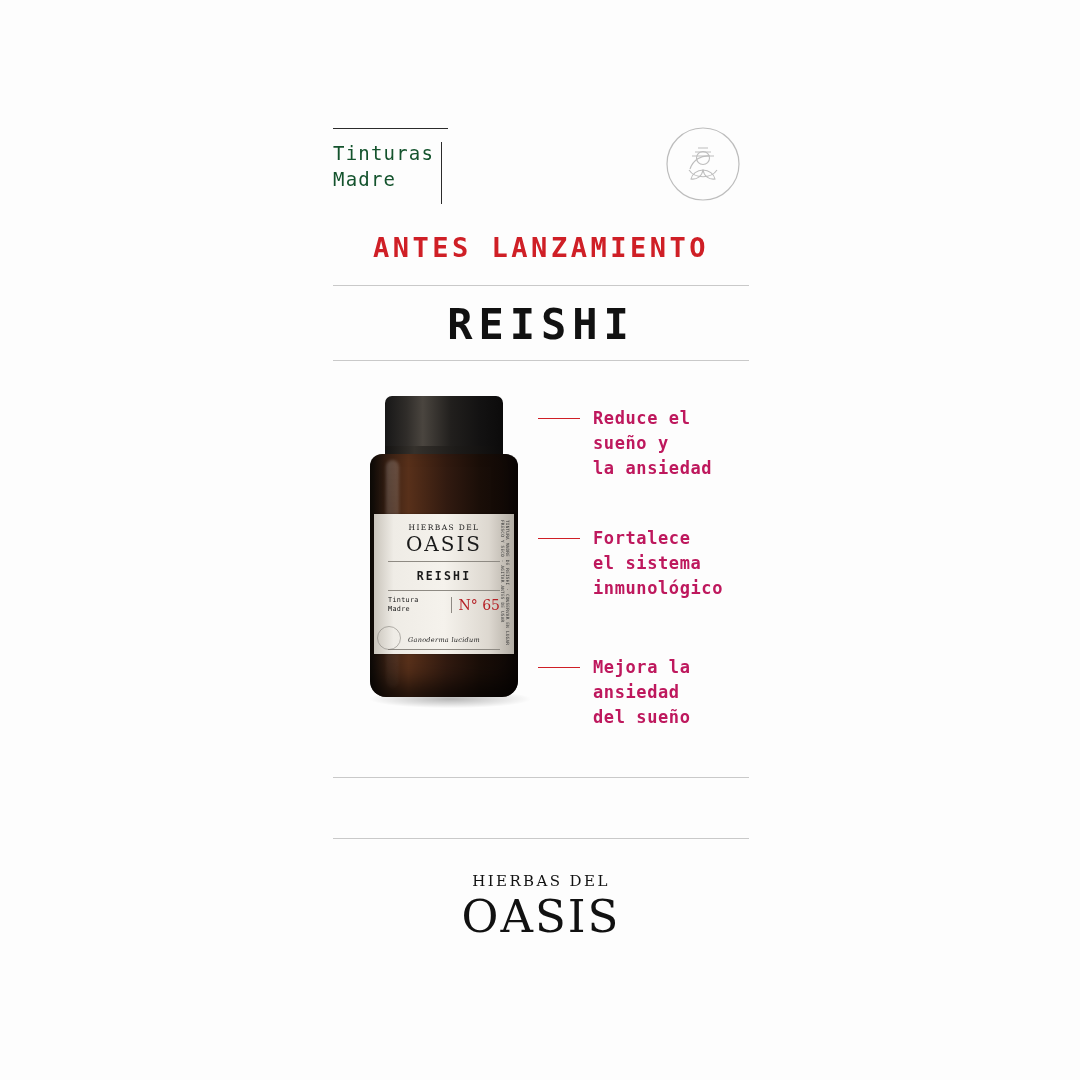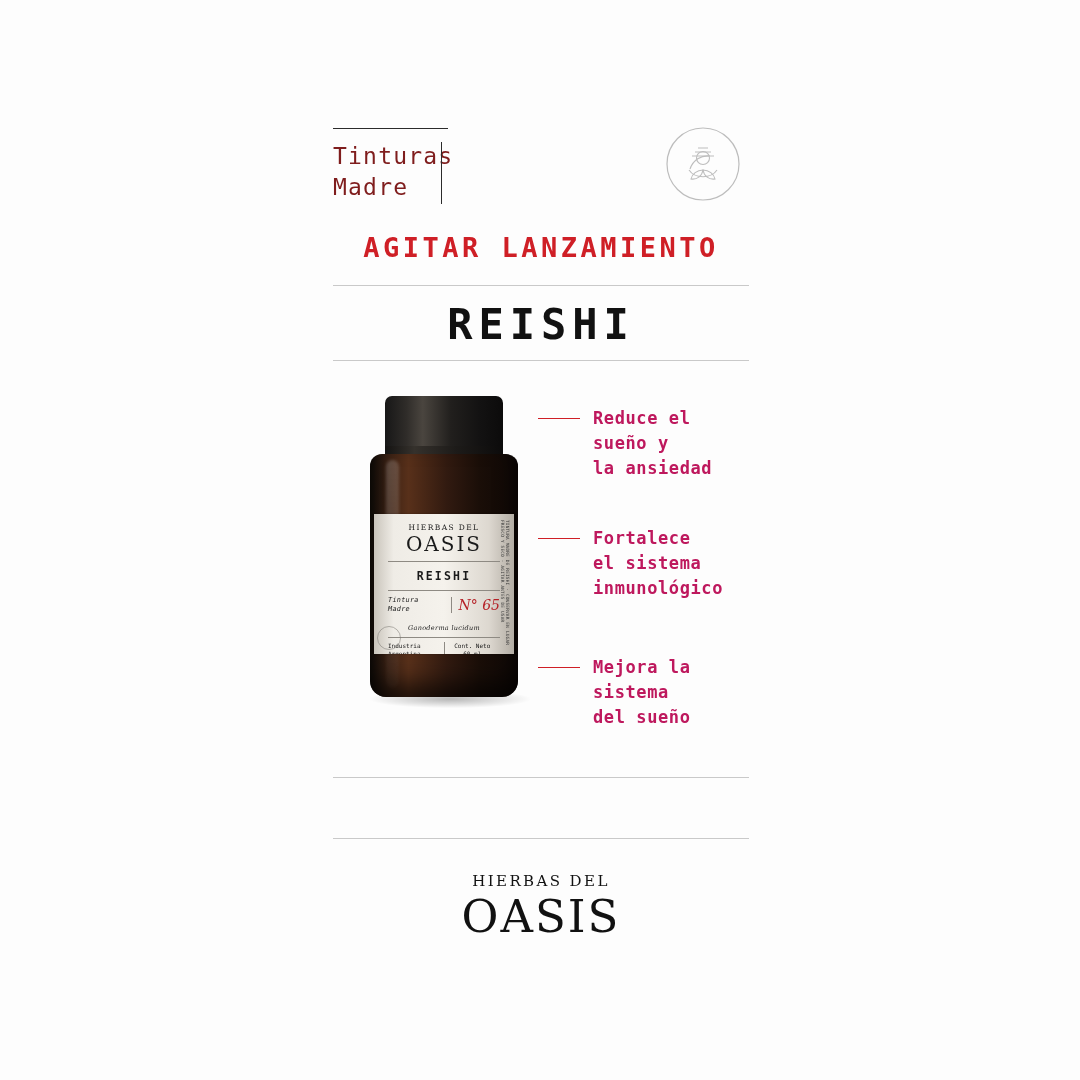--- a/index.html
+++ b/index.html
@@ -37,24 +37,24 @@
     width: 115px;
   }
   .brandmark .rule-top {
     width: 115px;
     height: 1px;
     background: #2b2b2b;
     margin-bottom: 12px;
   }
   .brandmark .bm-text {
     font-family: "DejaVu Sans Mono", monospace;
-    font-size: 23px;
+    font-size: 19px;
     letter-spacing: 1.2px;
     line-height: 1.35;
-    color: #7f1d1d;
+    color: #14532d;
   }
   .brandmark .rule-bot {
     position: absolute;
     left: 108px;
     top: 14px;
     width: 1px;
     height: 62px;
     background: #2b2b2b;
   }
 
@@ -199,41 +199,40 @@
   }
   .label .lbl-line2 {
     margin: 7px 14px 0 14px;
     height: 1px;
     background: #8e8a83;
   }
   .label .lbl-row {
     display: flex;
     margin: 5px 14px 0 14px;
     align-items: center;
-    font-style: italic;
   }
   .label .lbl-row .l {
     font-size: 6.8px;
     line-height: 1.35;
     letter-spacing: 0.3px;
     flex: 1;
   }
   .label .lbl-row .r {
     font-family: "DejaVu Serif", serif;
     font-size: 14px;
     color: #b52026;
     padding-left: 6px;
     border-left: 1px solid #8e8a83;
   }
   .label .lbl-sci {
     text-align: center;
     font-family: "DejaVu Serif", serif;
     font-style: italic;
     font-size: 6.5px;
-    margin-top: 10px;
+    margin-top: 22px;
     letter-spacing: 0.3px;
   }
   .label .lbl-line3 {
     margin: 5px 14px 0 14px;
     height: 1px;
     background: #8e8a83;
   }
   .label .lbl-foot {
     display: flex;
     margin: 4px 14px 0 14px;
@@ -357,21 +356,21 @@
         <path d="M28 31h22M31 27h16M34 23h10" stroke="#bdbdbd" stroke-width="1.1"></path>
         <circle cx="39" cy="33" r="6.5" stroke="#bdbdbd" stroke-width="1.1" fill="none"></circle>
         <path d="M25 45c6 9 22 9 28 0" stroke="#bdbdbd" stroke-width="1.1" fill="none"></path>
         <path d="M39 45c-6 0-11 4-12 9 6 1 11-3 12-9z" stroke="#bdbdbd" stroke-width="1.1" fill="none"></path>
         <path d="M39 45c6 0 11 4 12 9-6 1-11-3-12-9z" stroke="#bdbdbd" stroke-width="1.1" fill="none"></path>
       </svg>
     </div>
   </div>
 
   <div class="launch-wrap">
-    <div class="launch">AGITAR LANZAMIENTO</div>
+    <div class="launch">ANTES LANZAMIENTO</div>
   </div>
   <div class="hr hr-1"></div>
 
   <div class="product-title">REISHI</div>
   <div class="hr hr-2"></div>
 
   <div class="bottle-area">
     <div class="bottle-shadow"></div>
     <div class="cap"></div>
     <div class="cap-ring"></div>
@@ -422,21 +421,21 @@
       <div class="btext">
         <div>Fortalece</div>
         <div>el sistema</div>
         <div>inmunológico</div>
       </div>
     </div>
     <div class="benefit b3">
       <div class="leader"></div>
       <div class="btext">
         <div>Mejora la</div>
-        <div>sistema</div>
+        <div>ansiedad</div>
         <div>del sueño</div>
       </div>
     </div>
   </div>
 
   <div class="hr hr-3"></div>
   <div class="usage">
   </div>
   <div class="hr hr-4"></div>
 

